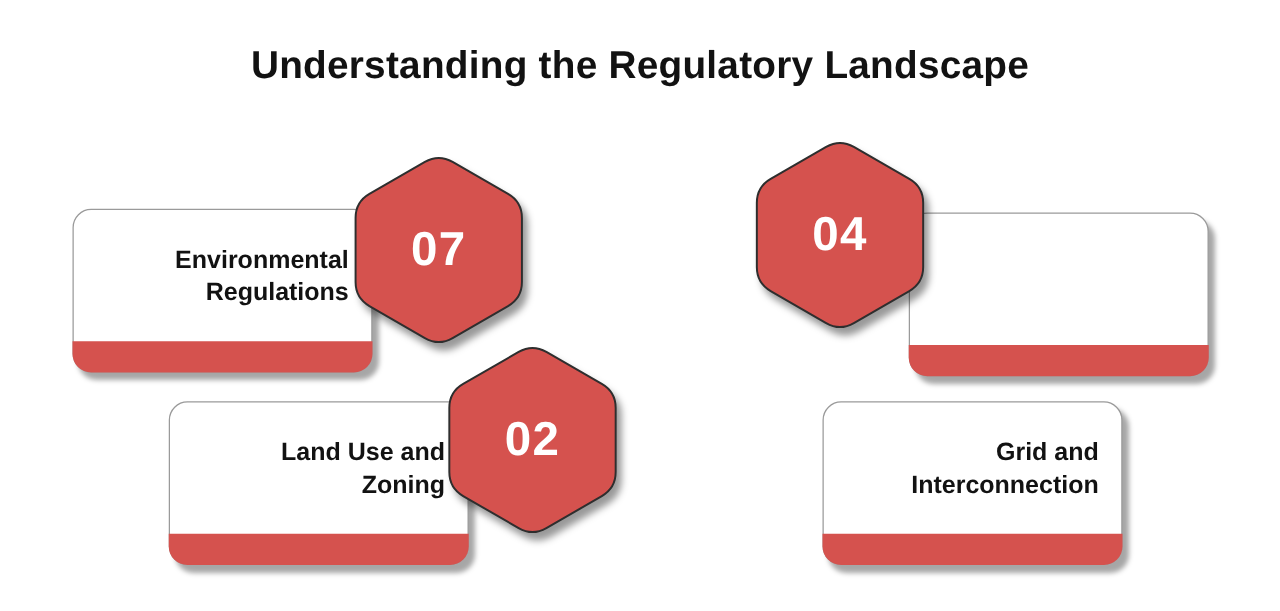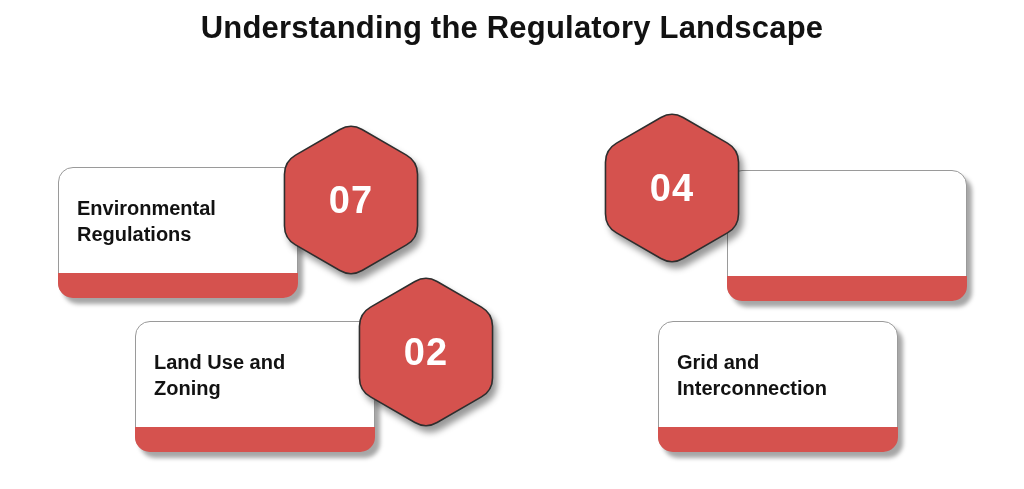--- a/index.html
+++ b/index.html
@@ -11,38 +11,38 @@
   *{margin:0;padding:0;box-sizing:border-box;}
   html,body{background:#ffffff;}
   body{
     width:1024px;height:489px;
     font-family:"Liberation Sans", sans-serif;
     position:relative;overflow:hidden;
   }
   .canvas{position:absolute;inset:0;background:#ffffff;}
 
   .title{
-    position:absolute;top:10px;left:0;width:1024px;
+    position:absolute;top:34px;left:0;width:1024px;
     text-align:center;
     font-size:31px;font-weight:700;color:var(--ink);
     letter-spacing:0.2px;
   }
 
   .card{
     position:absolute;
     width:240px;height:131px;
     background:#ffffff;
     border:1px solid var(--card-border);
     border-radius:15px;
     box-shadow:5px 6px 4px rgba(0,0,0,0.35);
   }
   .card .label{
     position:absolute;left:0;right:0;top:0;bottom:24px;
     display:flex;align-items:center;justify-content:center;
-    text-align:left;
+    text-align:right;
     font-size:20px;font-weight:700;color:var(--ink);
     line-height:1.3;
     padding:0 18px;
   }
   .card .footer-bar{
     position:absolute;left:-1px;right:-1px;bottom:-1px;
     height:25px;
     background:var(--accent);
     border-radius:0 0 15px 15px;
   }

